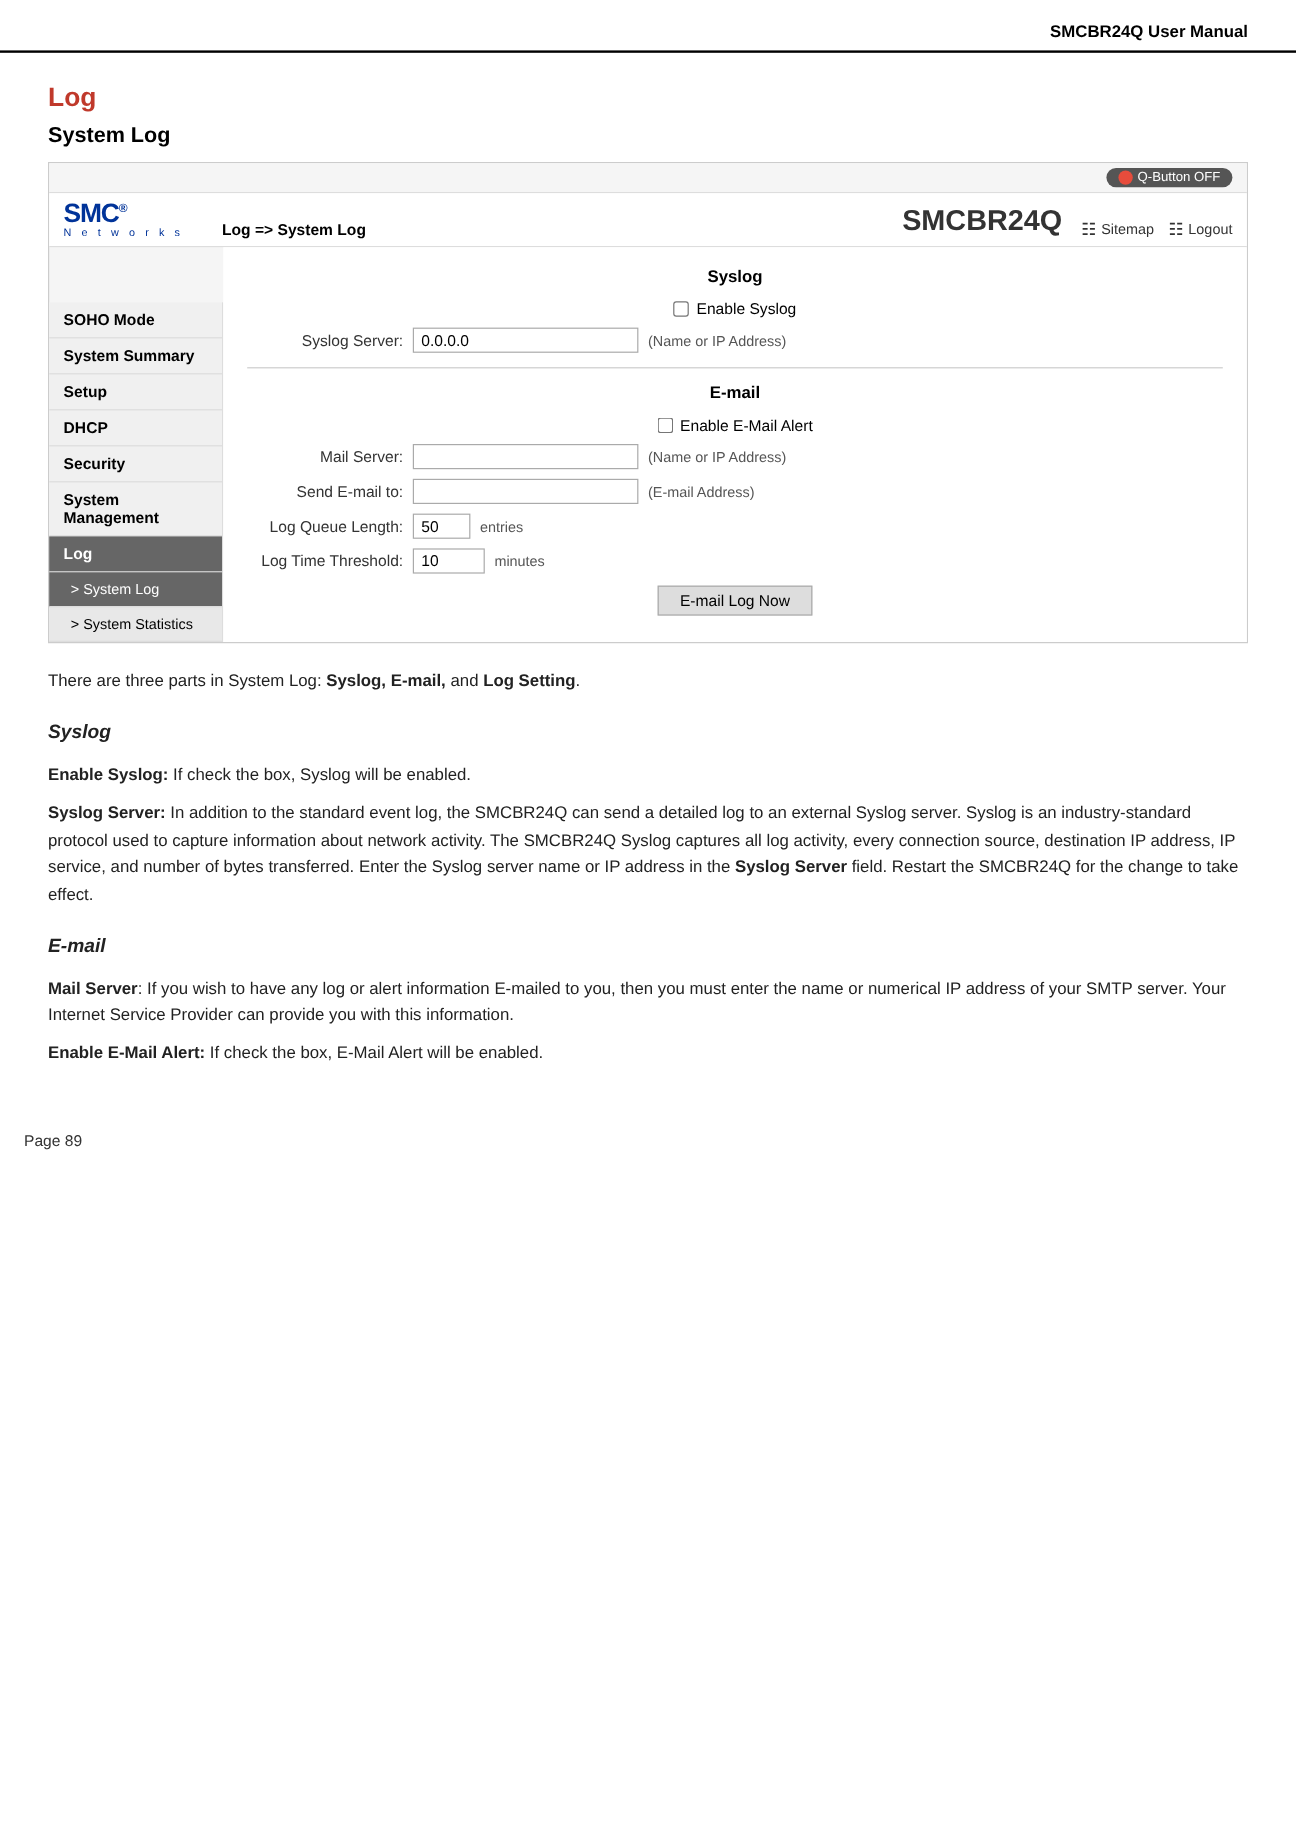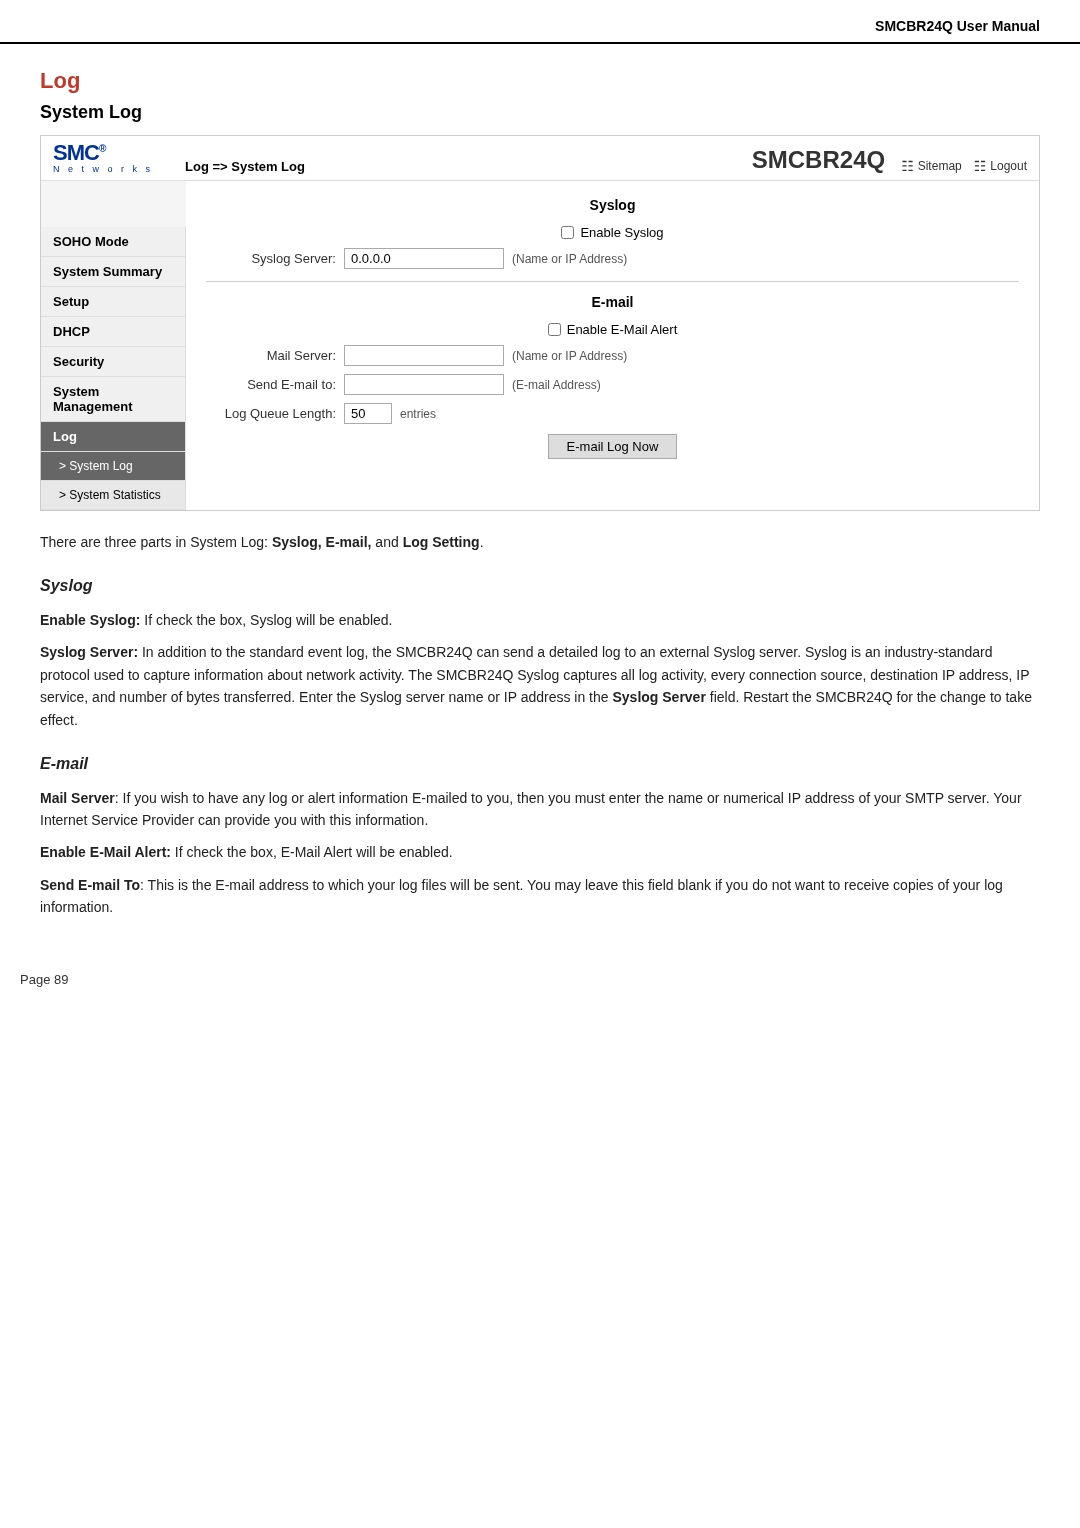--- a/index.html
+++ b/index.html
@@ -207,21 +207,21 @@
       text-align: right;
       min-width: 130px;
       font-size: 13px;
       color: #333;
     }
 
     .form-input {
       border: 1px solid #aaa;
       padding: 2px 6px;
       font-size: 13px;
-      width: 160px;
+      width: 188px;
       background: #fff;
     }
 
     .form-hint {
       font-size: 12px;
       color: #555;
     }
 
     .checkbox-row {
       display: flex;
@@ -288,20 +288,26 @@
 </div>
 
 <div class="page-content">
 
   <div class="section-title">Log</div>
 
   <div class="subsection-title">System Log</div>
 
   <div class="router-panel">
 
+    <div class="router-topbar">
+      <div class="q-button">
+        <span class="circle-icon"></span>
+        <span>Q-Button OFF</span>
+      </div>
+    </div>
 
     <div class="router-navbar">
       <div>
         <div class="smc-logo">
           <span>SMC</span><sup>®</sup>
         </div>
         <div class="smc-networks">N e t w o r k s</div>
       </div>
 
       <div class="nav-breadcrumb">Log =&gt; System Log</div>
@@ -369,20 +375,25 @@
           <input class="form-input" type="text" style="">
           <span class="form-hint">(E-mail Address)</span>
         </div>
 
         <div class="form-row">
           <span class="form-label">Log Queue Length:</span>
           <input class="form-input" type="text" style="width: 48px;" value="50">
           <span class="form-hint">entries</span>
         </div>
 
+        <div class="form-row">
+          <span class="form-label">Log Time Threshold:</span>
+          <input class="form-input" type="text" style="width: 60px;" value="10">
+          <span class="form-hint">minutes</span>
+        </div>
 
         <button class="btn-email-log">E-mail Log Now</button>
 
       </div>
     </div>
   </div>
 
   <div class="text-body">
 
     <p>
@@ -402,23 +413,20 @@
     <div class="italic-heading">E-mail</div>
 
     <p>
       <strong>Mail Server</strong>: If you wish to have any log or alert information E-mailed to you, then you must enter the name or numerical IP address of your SMTP server. Your Internet Service Provider can provide you with this information.
     </p>
 
     <p>
       <strong>Enable E-Mail Alert:</strong> If check the box, E-Mail Alert will be enabled.
     </p>
 
-    <p>
-      <strong>Send E-mail To</strong>: This is the E-mail address to which your log files will be sent. You may leave this field blank if you do not want to receive copies of your log information.
-    </p>
 
   </div>
 
 </div>
 
 <div class="page-footer">
   <span>Page 89</span>
 </div>
 
 </body></html>

